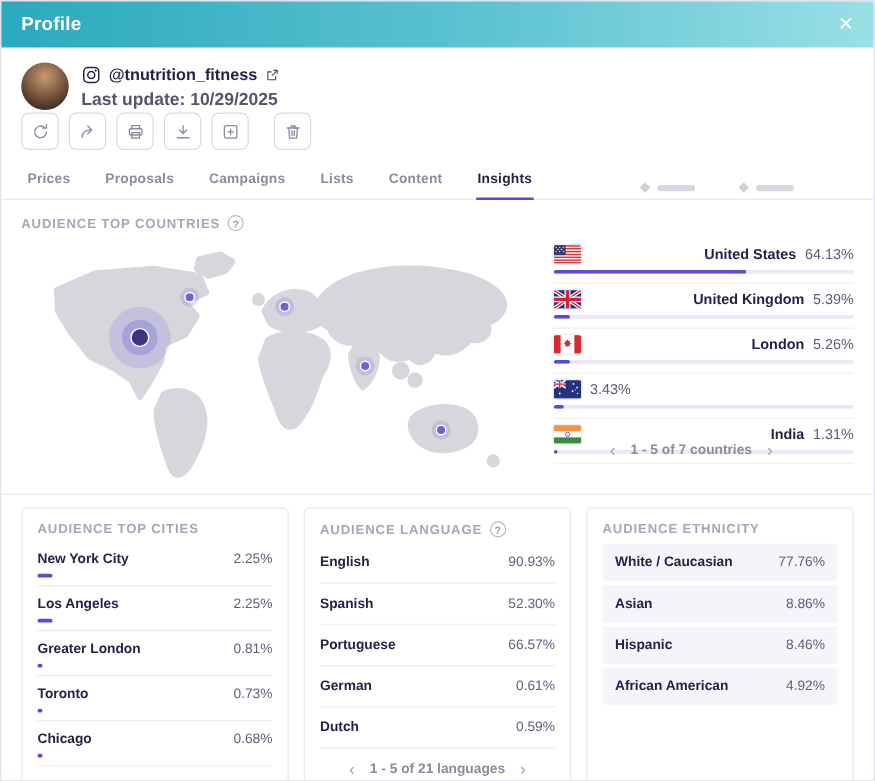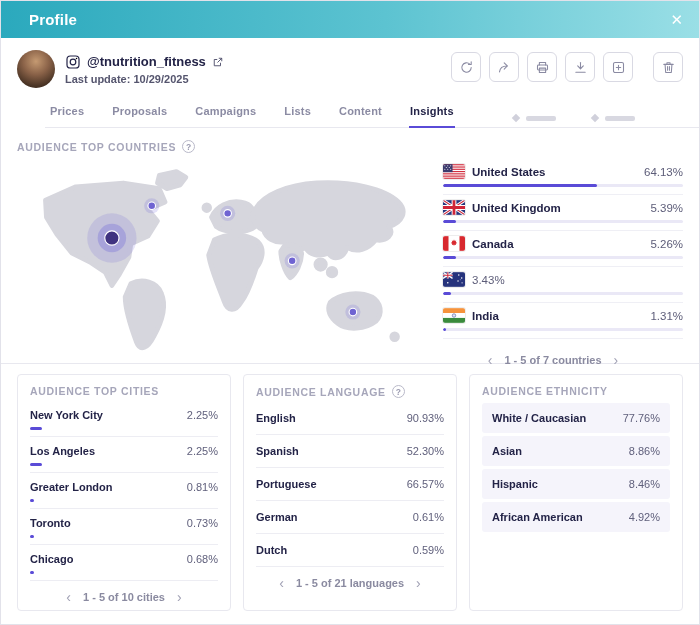--- a/index.html
+++ b/index.html
@@ -3,42 +3,42 @@
 <meta charset="utf-8">
 <style>
   * { box-sizing: border-box; margin: 0; padding: 0; }
   html,body { background:#f2f2f5; }
   body { font-family: "Liberation Sans", "DejaVu Sans", sans-serif; }
   .modal { width:700px; height:625px; background:#fff; border:1px solid #e2e2ea; overflow:hidden; position:relative; }
 
   
   .modal-header { height:37px; background:linear-gradient(90deg,#2ba9bd 0%,#5cc3d1 55%,#9adfe6 100%);
     display:flex; align-items:center; justify-content:space-between; padding:0 16px; }
-  .modal-title { color:#fff; font-size:15px; font-weight:700; letter-spacing:.2px;margin-left:12px; }
+  .modal-title { color:#fff; font-size:15px; font-weight:700; letter-spacing:.2px; }
   .close-btn { background:none; border:none; color:#fff; font-size:15px; cursor:pointer; line-height:1; }
 
   
-  .profile-bar { display:flex; justify-content:space-between; align-items:flex-start; padding:12px 16px 8px; }
+  .profile-bar { display:flex; justify-content:space-between; align-items:flex-start; padding:12px 16px 8px;flex-direction:column; }
   .profile-left { display:flex; gap:10px; align-items:center; }
   .avatar { width:38px; height:38px; border-radius:50%;
     background: radial-gradient(circle at 50% 30%, #c59a72 0%, #8a6248 40%, #4a3425 75%, #2b1e15 100%); }
   .handle-row { display:flex; align-items:center; gap:6px; }
   .ig-icon svg { width:16px; height:16px; stroke:#232347; stroke-width:1.8; fill:none; display:block; }
   .handle { font-size:13px; font-weight:700; color:#232347; cursor:pointer; }
   .ext-icon svg { width:12px; height:12px; stroke:#4a4a66; stroke-width:1.8; fill:none; display:block; }
-  .last-update { font-size:11px; font-weight:700; color:#55556e; margin-top:3px; }
+  .last-update { font-size:14px; font-weight:700; color:#55556e; margin-top:3px; }
 
   .toolbar { display:flex; gap:8px; margin-top:2px; }
   .tool-btn { width:30px; height:30px; border:1px solid #d9d9e3; border-radius:6px; background:#fff;
     display:flex; align-items:center; justify-content:center; cursor:pointer; }
   .tool-btn svg { width:15px; height:15px; stroke:#8a8aa2; fill:none; stroke-width:1.7; stroke-linecap:round; stroke-linejoin:round; }
   .toolbar .tool-btn:nth-child(6) { margin-left:12px; }
 
   
-  .tabs-bar { display:flex; align-items:stretch; gap:26px; padding:0 4px; border-bottom:1px solid #e8e8ef; position:relative;margin-left:44px; }
+  .tabs-bar { display:flex; align-items:stretch; gap:26px; padding:0 20px; border-bottom:1px solid #e8e8ef; position:relative; }
   .tab { background:none; border:none; font-family:inherit; font-size:11px; font-weight:700; color:#8b8ba3;
     padding:9px 1px 10px; cursor:pointer; position:relative; letter-spacing:.2px; }
   .tab.active { color:#232347; }
   .tab.active::after { content:""; position:absolute; left:0; right:0; bottom:-1px; height:2px; background:#5a4bd7; }
   .clipped-strip { position:absolute; right:64px; bottom:6px; display:flex; gap:36px; }
   .clip-item { display:flex; align-items:center; }
   .clip-dot { width:6px; height:6px; background:#d0d0db; transform:rotate(45deg); margin-right:7px; }
   .clip-pill { width:30px; height:5px; background:#d8d8e1; border-radius:2px; }
 
   
@@ -46,21 +46,21 @@
   .section-title { font-size:10.5px; font-weight:700; letter-spacing:.7px; color:#a6a6ba; }
   .help-icon { width:13px; height:13px; border:1.3px solid #b9b9c9; border-radius:50%; color:#9a9ab0;
     font-size:8.5px; font-weight:700; display:inline-flex; align-items:center; justify-content:center; cursor:pointer; }
 
   .countries-section { padding:12px 16px 8px; border-bottom:1px solid #e8e8ef; }
   .countries-content { display:flex; gap:18px; margin-top:6px; }
   .map-wrap { flex:1; }
   .map-wrap svg { width:100%; height:196px; display:block; }
 
   .country-list { width:240px; flex:none; }
-  .c-row { padding:5px 0 7px; border-bottom:1px solid #efeff5; }
+  .c-row { padding:5px 0 7px; border-bottom:1px solid #efeff5;text-align:right; }
   .c-line { display:flex; align-items:center; gap:7px; margin-bottom:5px; }
   .flag svg { width:22px; height:15px; display:block; border-radius:2px; box-shadow:0 0 0 1px rgba(0,0,0,.07); }
   .c-name { flex:1; font-size:11.5px; font-weight:600; color:#232347; }
   .c-val { font-size:11.5px; color:#5c5c78; }
   .track { height:3px; background:#eae8f6; border-radius:2px; overflow:hidden; }
   .fill { height:100%; background:#5a4bd7; border-radius:2px; }
 
   .pagination { display:flex; align-items:center; justify-content:center; gap:12px; padding-top:9px; }
   .pg-btn { background:none; border:none; color:#a0a0b4; font-size:14px; line-height:1; cursor:pointer; font-family:inherit; }
   .pg-text { font-size:11px; font-weight:600; color:#8a8aa0; }
@@ -279,21 +279,21 @@
           <div class="c-row">
     <div class="c-line">
       <span class="flag">
                 <svg viewBox="0 0 30 20">
                   <rect width="30" height="20" fill="#fff"></rect>
                   <rect width="7.5" height="20" fill="#d8292f"></rect>
                   <rect x="22.5" width="7.5" height="20" fill="#d8292f"></rect>
                   <path fill="#d8292f" d="M15 4.5l1.1 2.2 1.9-.8-.6 2.2 1.9 1.2-1.9.9.3 2-2.1-.6-.6 2-.6-2-2.1.6.3-2-1.9-.9 1.9-1.2-.6-2.2 1.9.8z"></path>
                 </svg>
               </span>
-      <span class="c-name">Canada</span>
+      <span class="c-name">London</span>
       <span class="c-val">5.26%</span>
     </div>
     <div class="track">
               <div class="fill" style="width: 5.26%;"></div>
             </div>
   </div>
           <div class="c-row">
     <div class="c-line">
       <span class="flag">
                 <svg viewBox="0 0 30 20">

